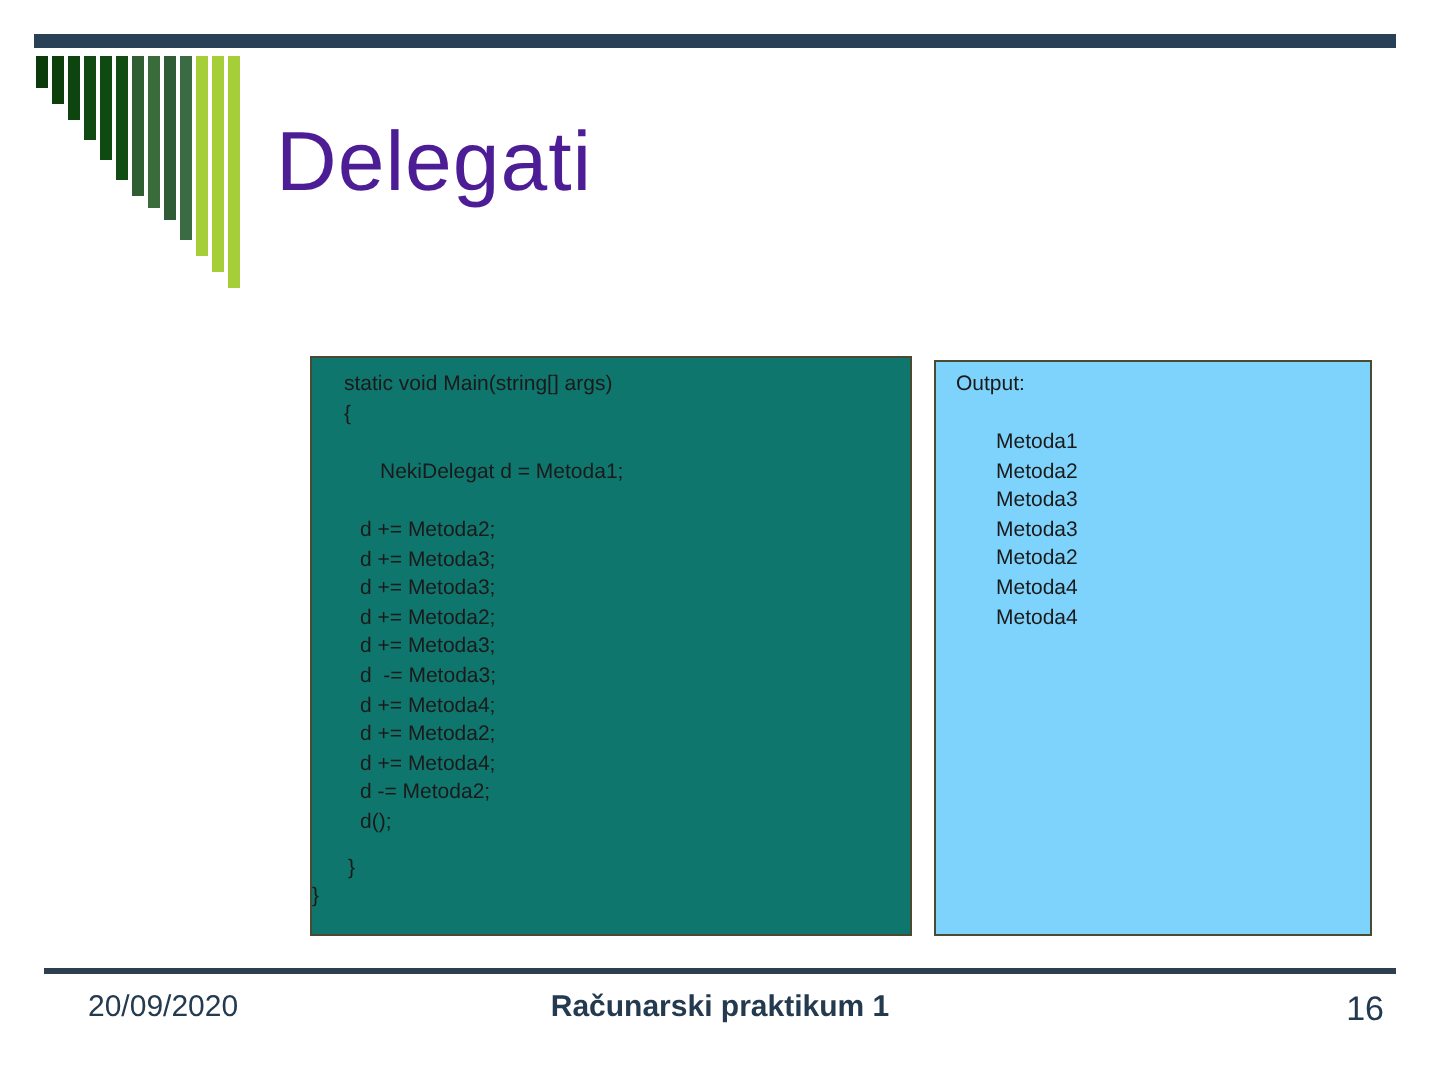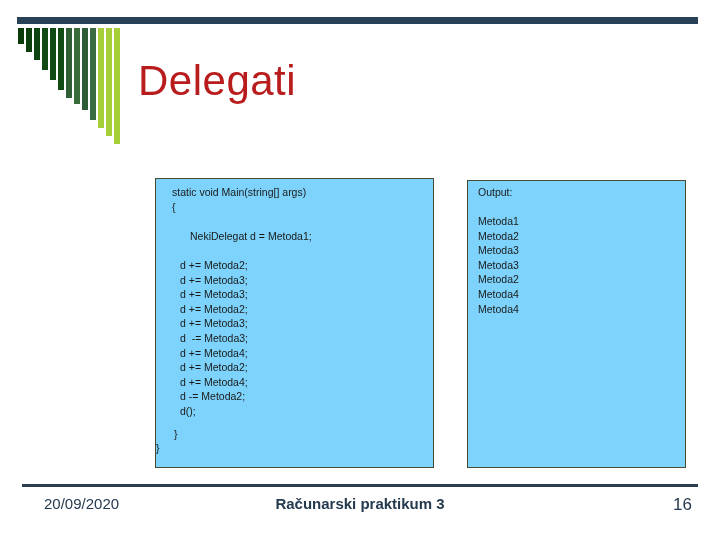--- a/index.html
+++ b/index.html
@@ -41,32 +41,32 @@
   }
 
   
   #slide-title {
     position: absolute;
     left: 138px;
     top: 57px;
     font-size: 42px;
     font-weight: 400;
     letter-spacing: 0.5px;
-    color: #b91c1c;
+    color: #4c1d95;
     white-space: nowrap;
   }
 
   
   #code-panel {
     position: absolute;
     left: 155px;
     top: 178px;
-    width: 279px;
+    width: 301px;
     height: 290px;
-    background: #7dd3fc;
+    background: #0f766e;
     border: 1px solid #4a4a33;
     box-sizing: border-box;
   }
   #code-lines {
     position: absolute;
     left: 16px;
     top: 6px;
     font-family: "Liberation Sans", sans-serif;
     font-size: 10.5px;
     line-height: 14.6px;
@@ -118,21 +118,21 @@
     color: #1a1a1a;
   }
   #output-lines {
     position: absolute;
     left: 10px;
     top: 33px;
     font-size: 10.5px;
     line-height: 14.6px;
     color: #1a1a1a;
   }
-  #output-lines .oline { display: block; height: 14.6px; }
+  #output-lines .oline { display: block; height: 14.6px; margin-left: 20px; }
 
   
   #footer-rule {
     position: absolute;
     left: 22px;
     top: 484px;
     width: 676px;
     height: 3px;
     background: #2C3E50;
   }
@@ -198,14 +198,14 @@
       <span class="oline">Metoda3</span>
       <span class="oline">Metoda3</span>
       <span class="oline">Metoda2</span>
       <span class="oline">Metoda4</span>
       <span class="oline">Metoda4</span>
     </div>
 </div>
 
 <div id="footer-rule"></div>
 <div id="footer-date">20/09/2020</div>
-<div id="footer-center">Računarski praktikum 3</div>
+<div id="footer-center">Računarski praktikum 1</div>
 <div id="footer-page">16</div>
 
 </body></html>

